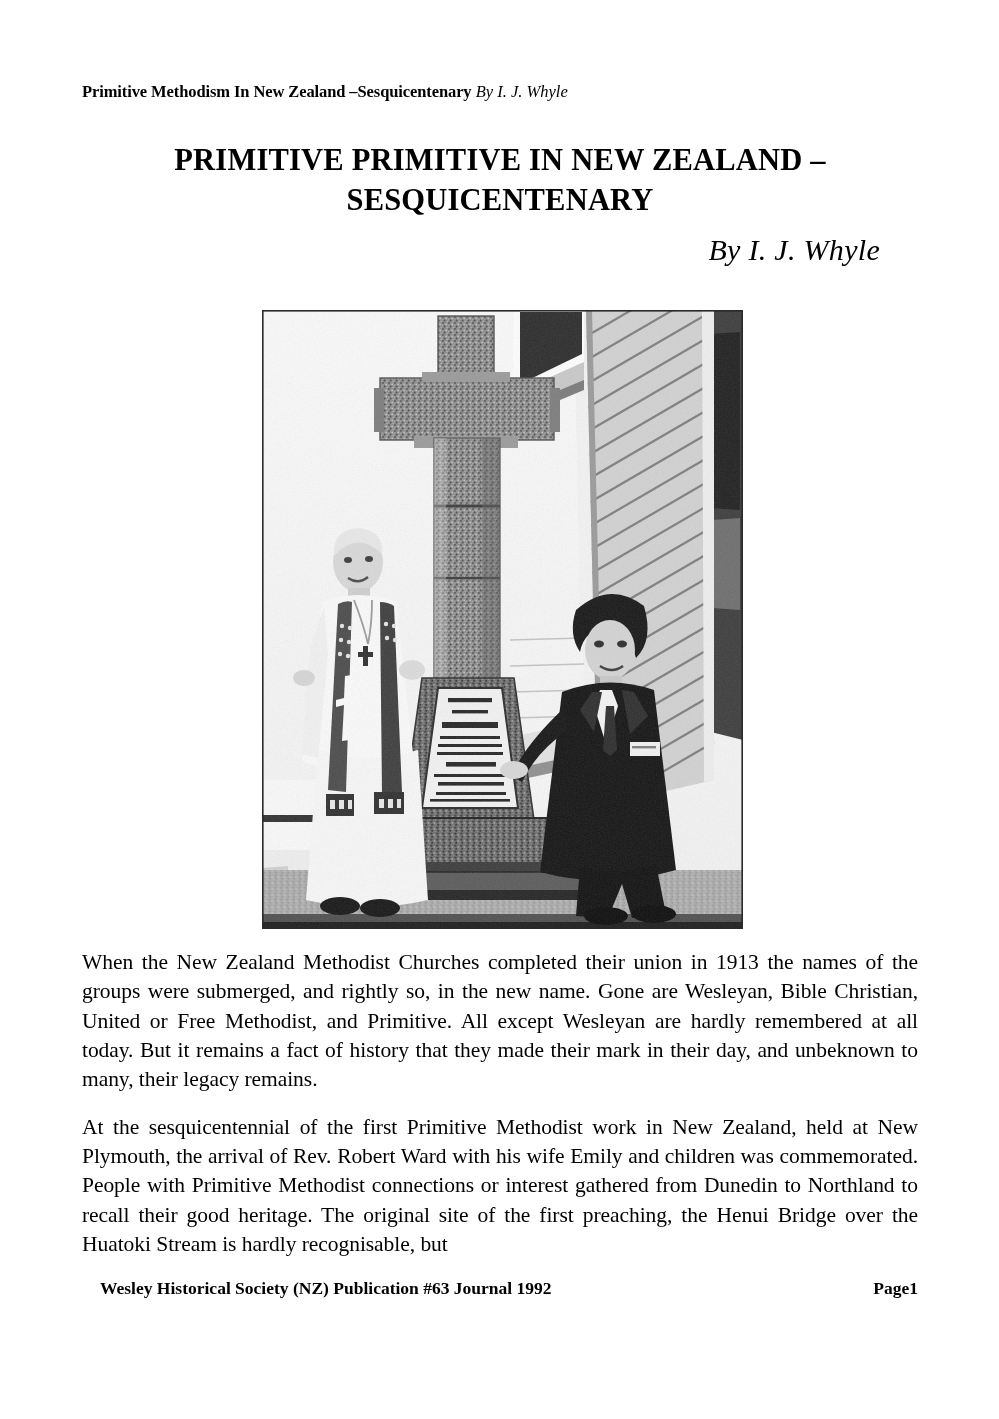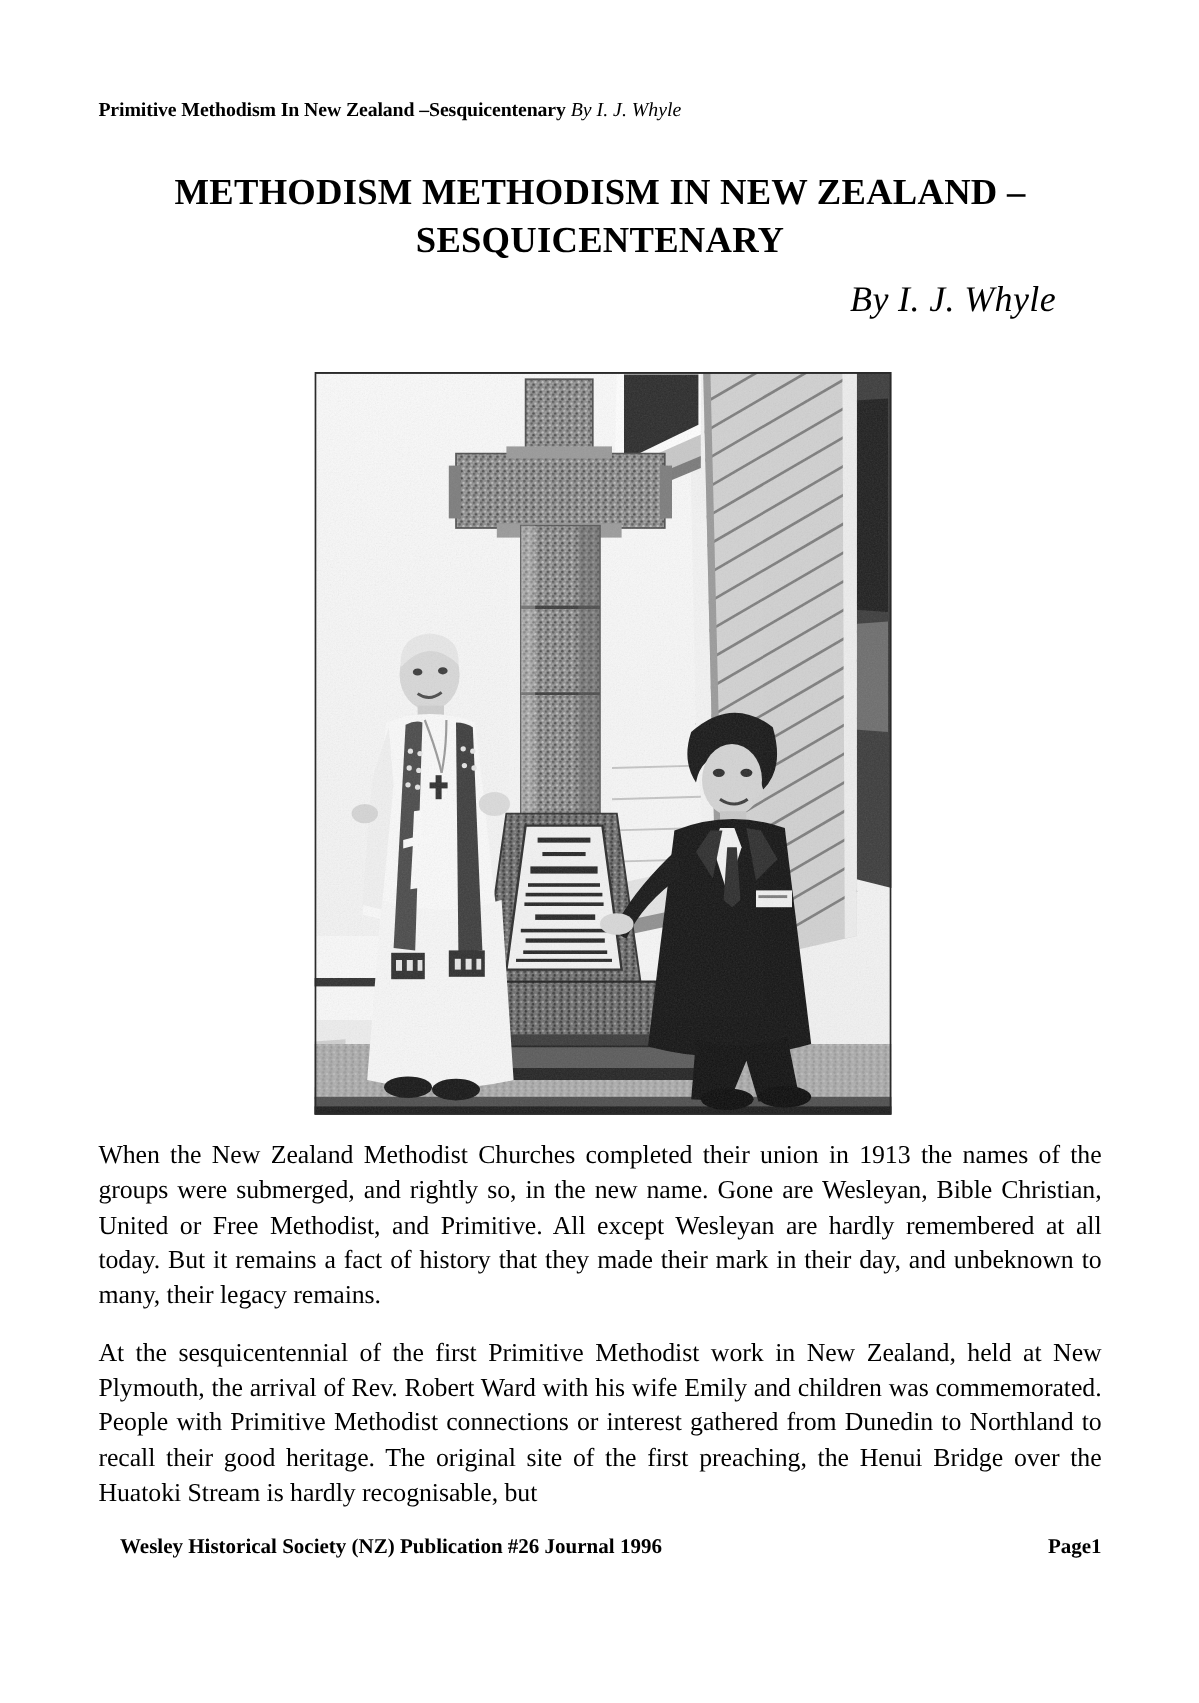--- a/index.html
+++ b/index.html
@@ -113,21 +113,21 @@
 
 <div class="page">
 
   <div class="running-header">
     <span class="rh-main">Primitive Methodism In New Zealand –Sesquicentenary</span>
     <span class="rh-author">By I. J. Whyle</span>
   </div>
 
   <div class="title-block">
     <div class="doc-title">
-      <span>METHODISM METHODISM IN NEW ZEALAND –</span>
+      <span>PRIMITIVE PRIMITIVE IN NEW ZEALAND –</span>
       <span>SESQUICENTENARY</span>
     </div>
     <div class="byline">By I. J. Whyle</div>
   </div>
 
   <div class="figure">
     <svg viewBox="0 0 481 619" preserveAspectRatio="none">
       <defs>
         <filter id="grain" x="0" y="0" width="100%" height="100%">
           <feTurbulence type="fractalNoise" baseFrequency="0.75" numOctaves="3" seed="7" result="n"></feTurbulence>
@@ -384,17 +384,17 @@
       </g>
     </svg>
   </div>
 
   <div class="body-text">
     <p>When the New Zealand Methodist Churches completed their union in 1913 the names of the groups were submerged, and rightly so, in the new name. Gone are Wesleyan, Bible Christian, United or Free Methodist, and Primitive. All except Wesleyan are hardly remembered at all today. But it remains a fact of history that they made their mark in their day, and unbeknown to many, their legacy remains.</p>
     <p>At the sesquicentennial of the first Primitive Methodist work in New Zealand, held at New Plymouth, the arrival of Rev. Robert Ward with his wife Emily and children was commemorated. People with Primitive Methodist connections or interest gathered from Dunedin to Northland to recall their good heritage. The original site of the first preaching, the Henui Bridge over the Huatoki Stream is hardly recognisable, but</p>
   </div>
 
   <div class="footer">
-    <span>Wesley Historical Society (NZ) Publication #26 Journal 1996</span>
+    <span>Wesley Historical Society (NZ) Publication #63 Journal 1992</span>
     <span>Page1</span>
   </div>
 
 </div>
 
 </body></html>

